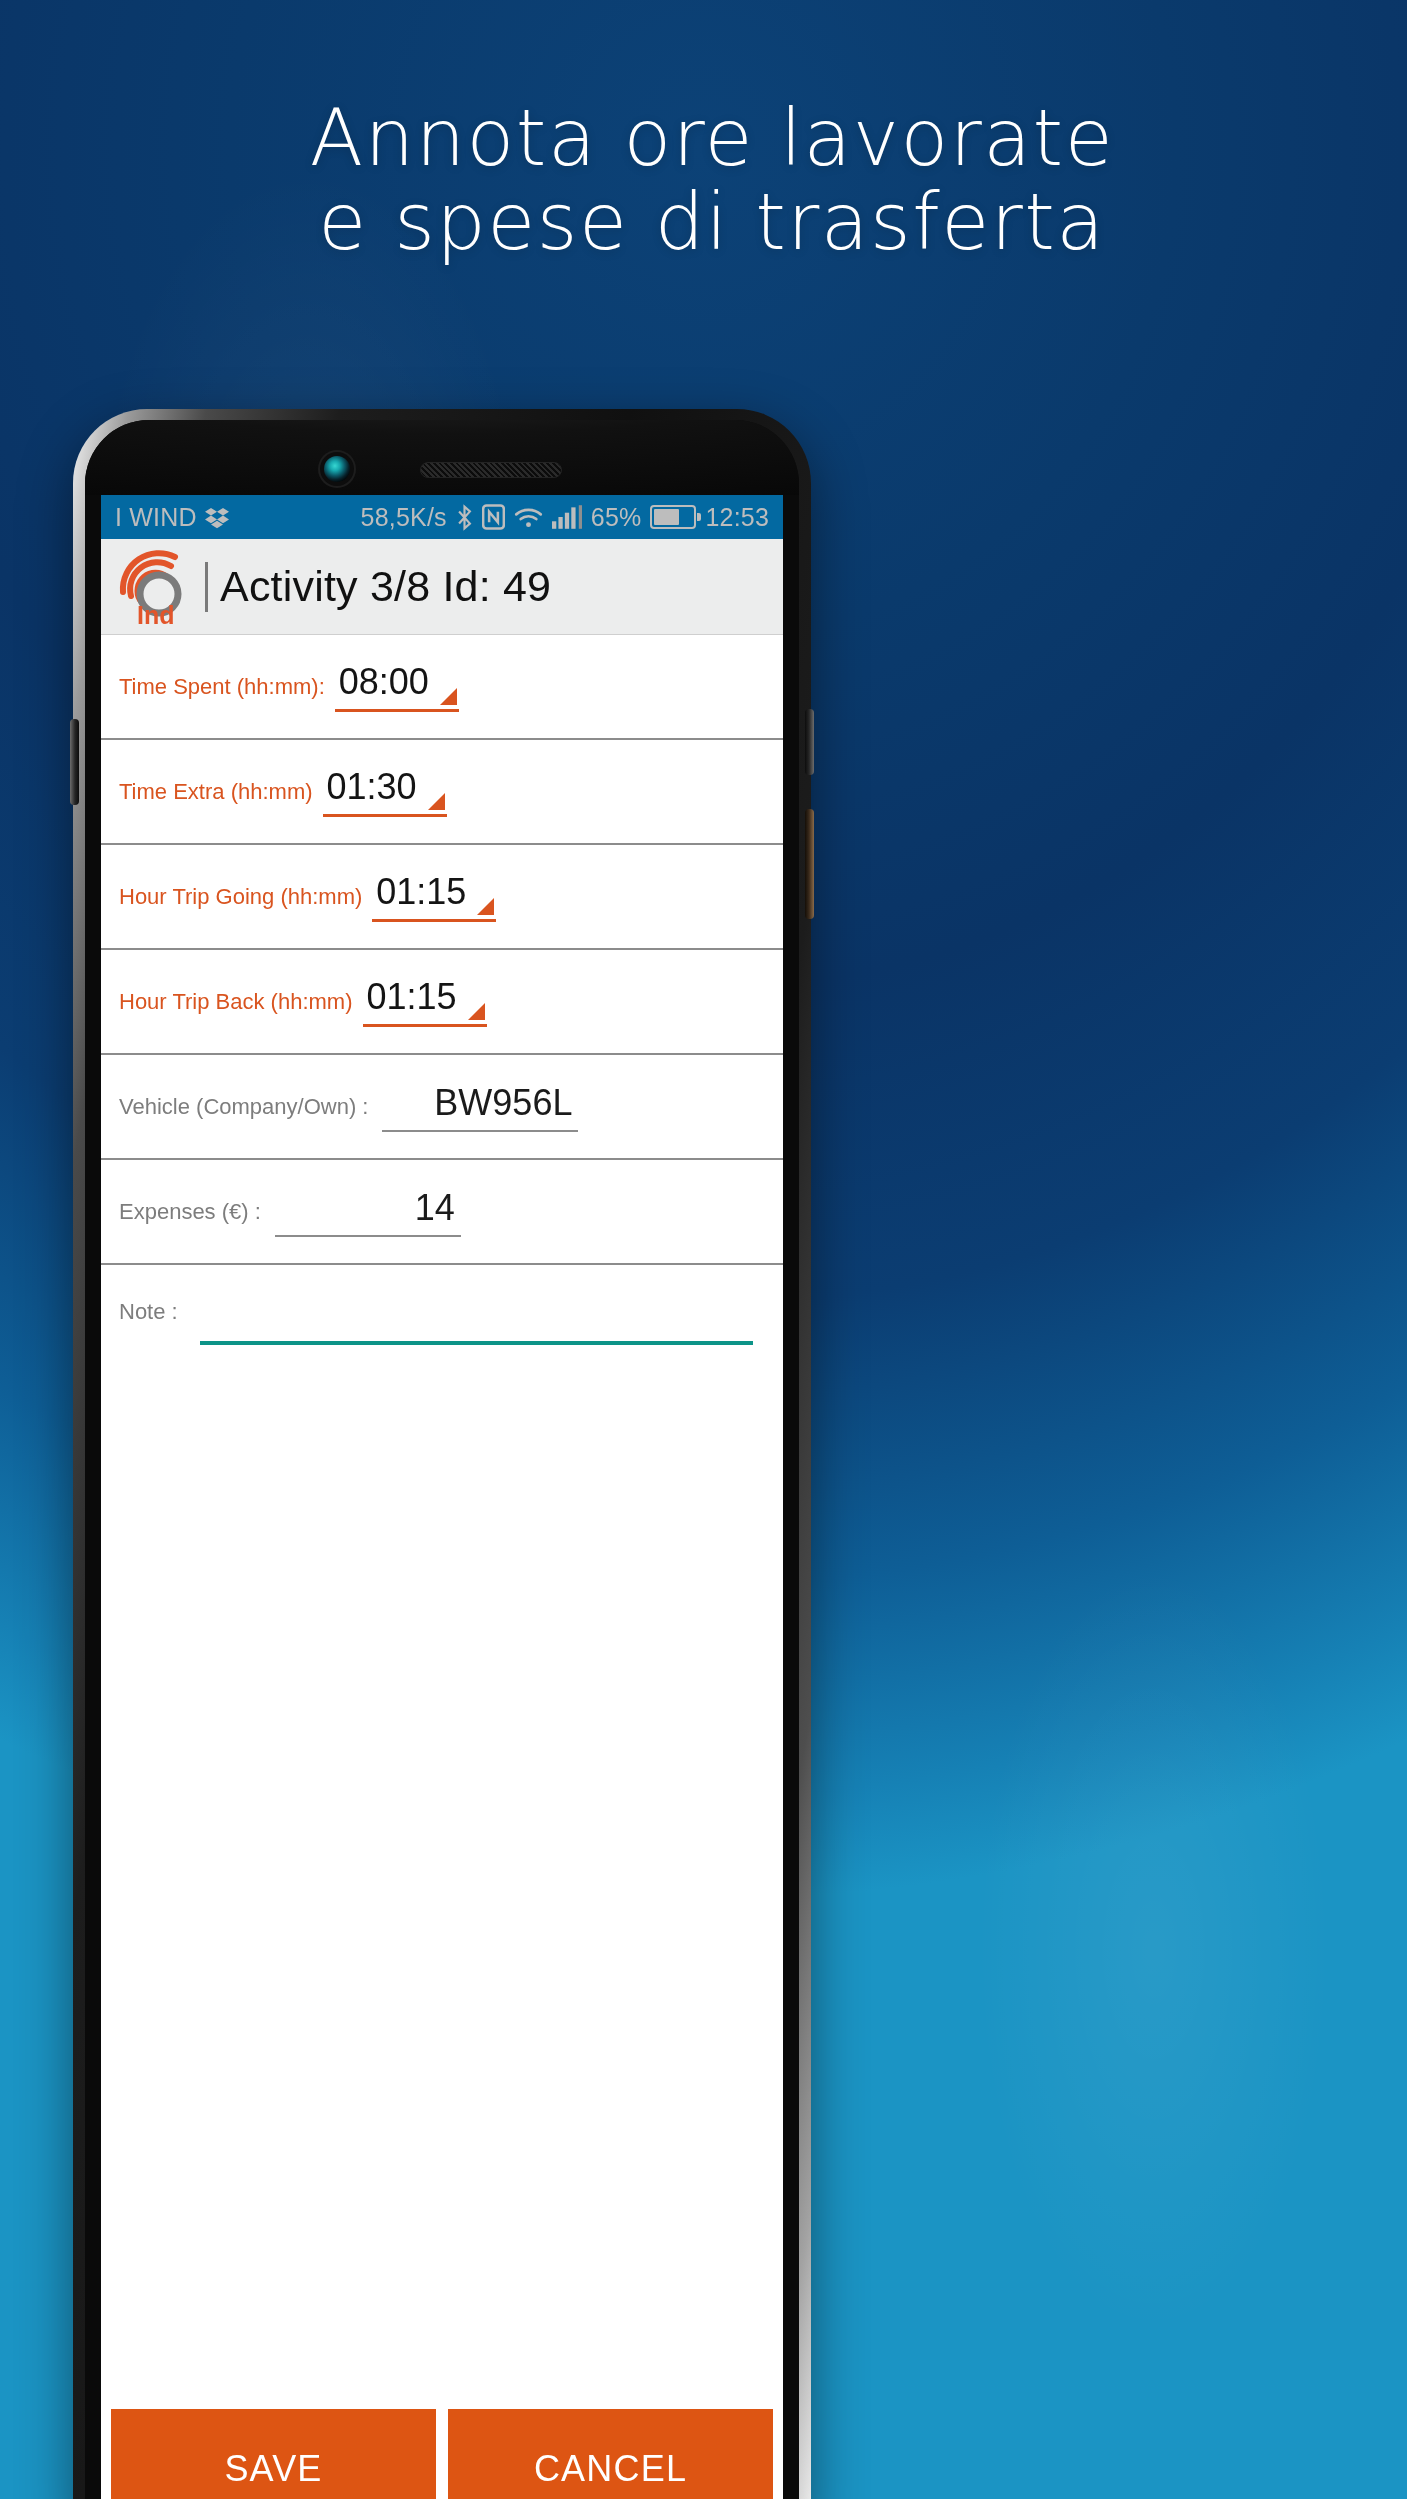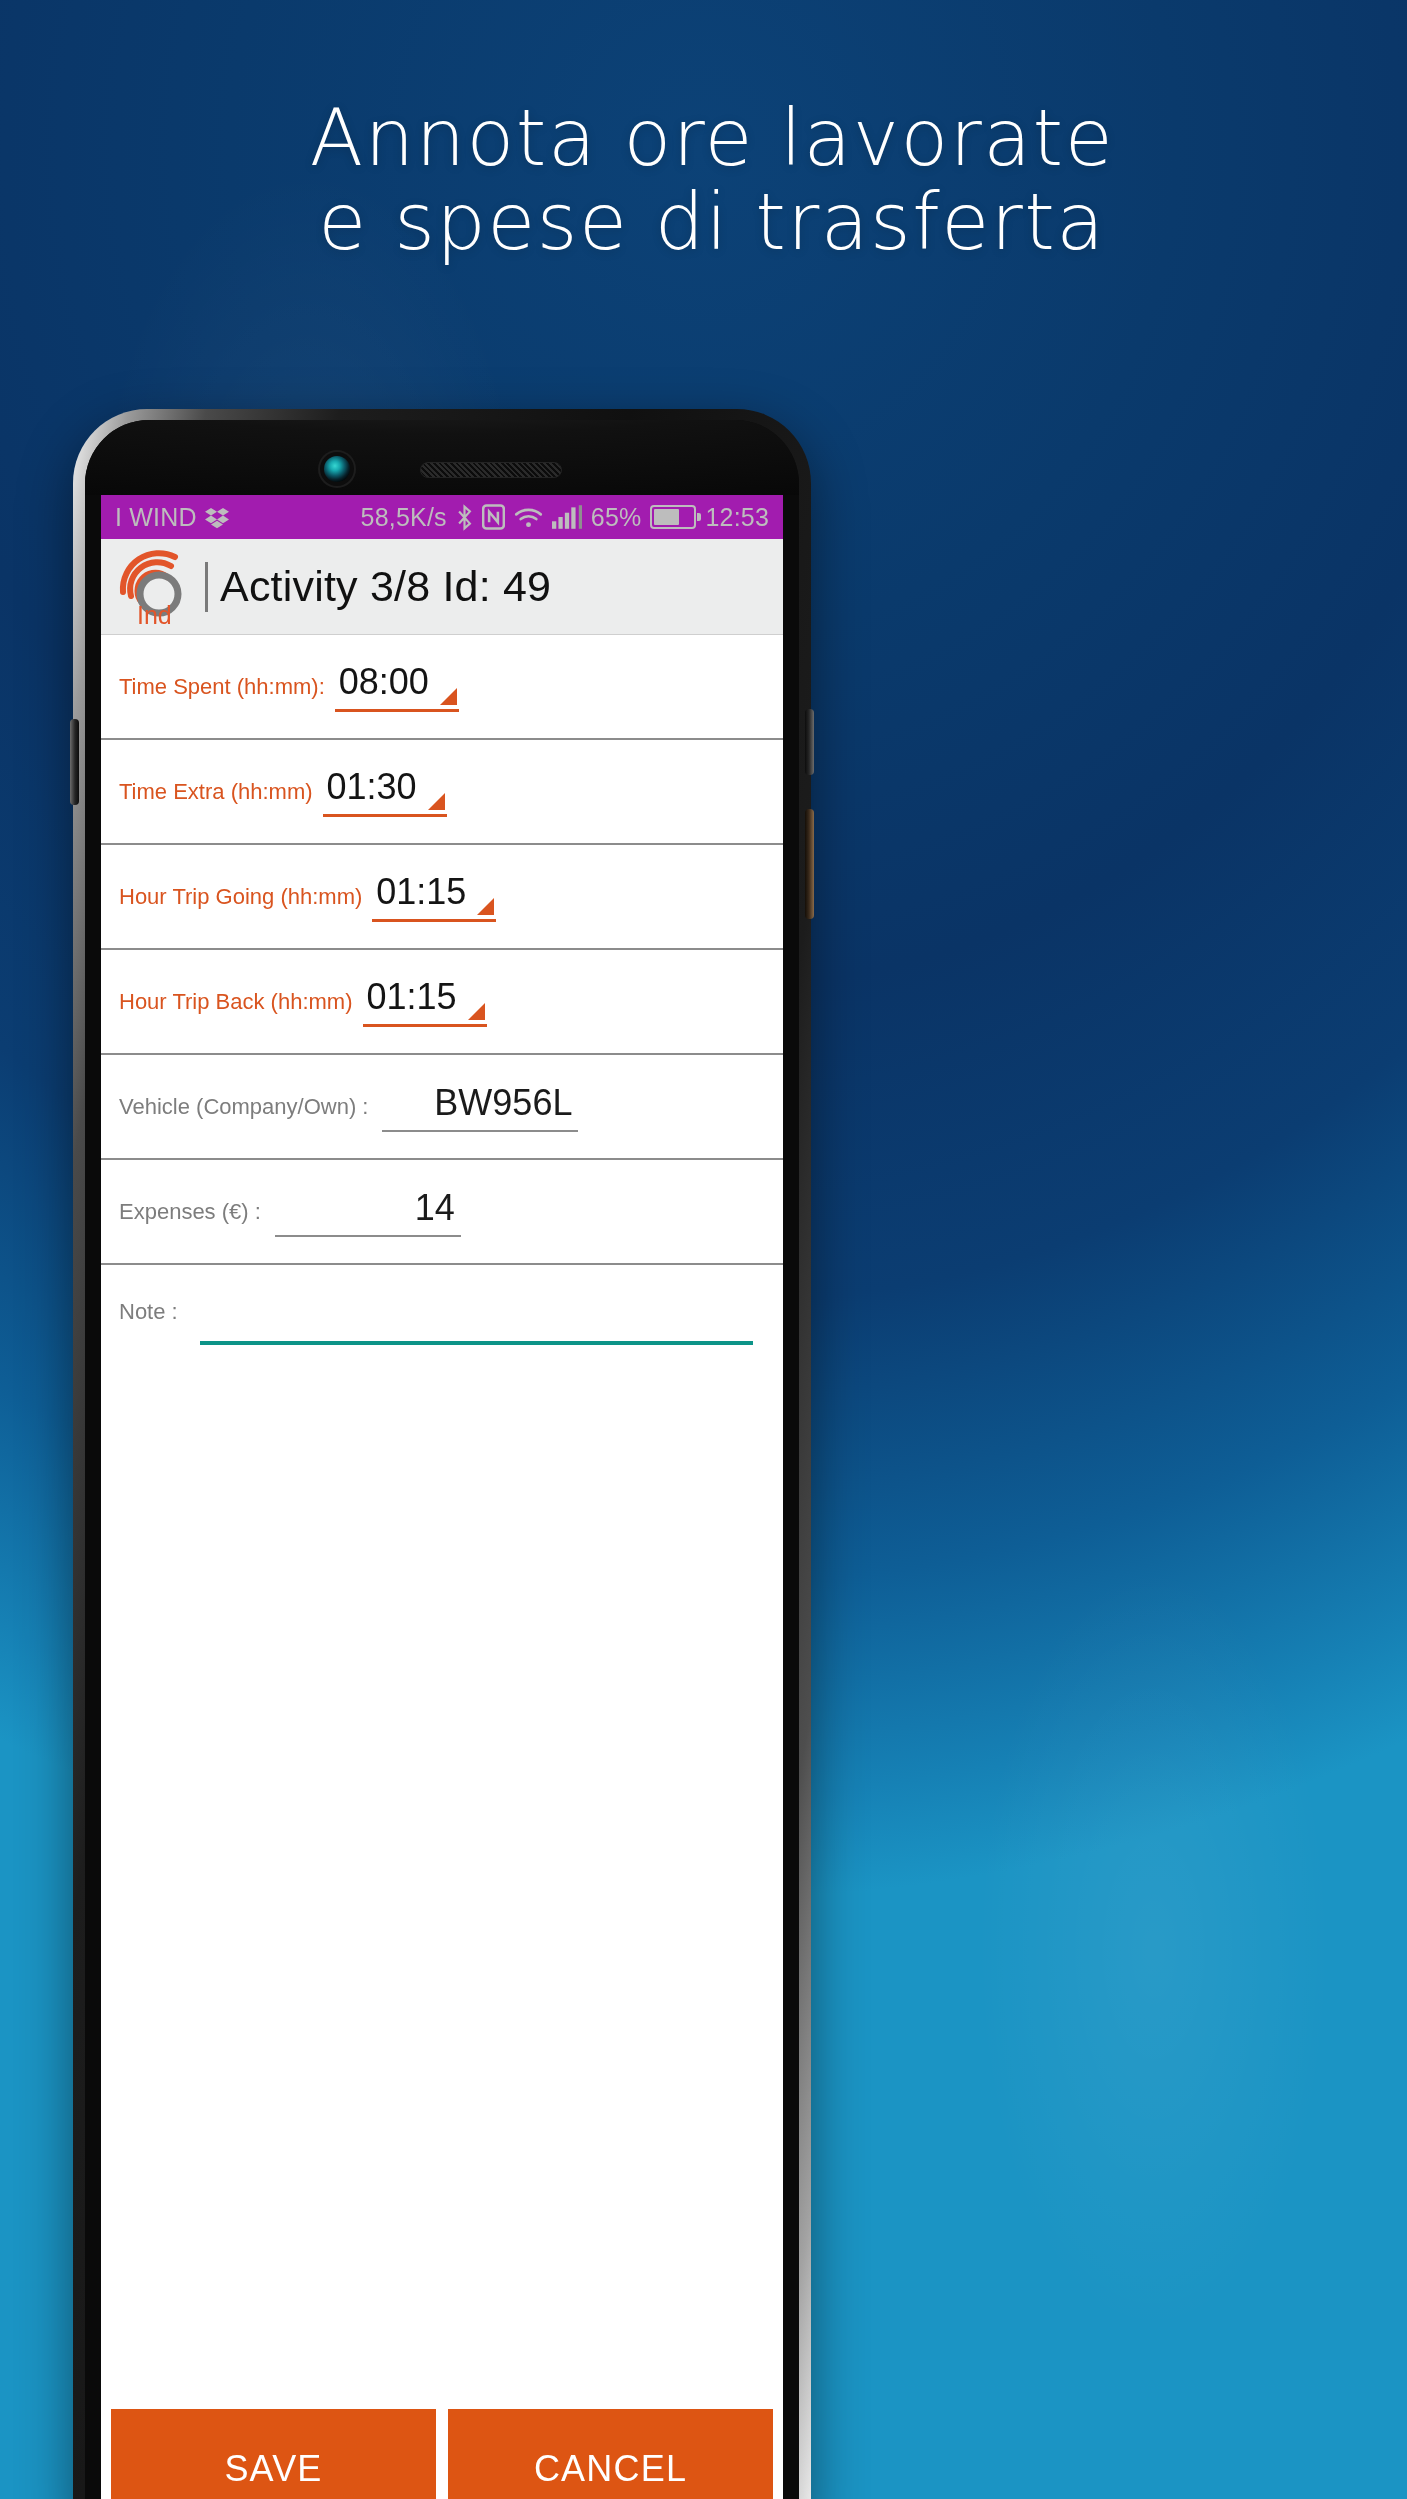--- a/index.html
+++ b/index.html
@@ -82,21 +82,21 @@
   }
 
   
   #screen{
     position:absolute; left:16px; right:16px; top:75px; bottom:0;
     background:#ffffff; overflow:hidden;
   }
 
   
   #statusbar{
-    height:44px; background:#a21caf; color:#bdbdbd;
+    height:44px; background:#0369a1; color:#bdbdbd;
     display:flex; align-items:center; padding:0 14px;
     font-size:25px; letter-spacing:.2px;
   }
   #sb-left{ display:flex; align-items:center; gap:8px; }
   #sb-right{ margin-left:auto; display:flex; align-items:center; gap:9px; }
   .sb-ico{ display:inline-flex; align-items:center; }
   .dropbox{ width:24px; height:24px; }
   .batt{
     width:46px; height:24px; border:2px solid #bdbdbd; border-radius:4px;
     position:relative; display:inline-block;
@@ -112,21 +112,21 @@
 
   
   #appbar{
     height:96px; background:#eceded;
     display:flex; align-items:center; padding:0 0 0 14px;
     border-bottom:1px solid #cfcfcf;
   }
   #logo{ width:82px; height:82px; position:relative; flex:0 0 auto; }
   #logo .ind{
     position:absolute; left:22px; bottom:-2px;
-    color:#e2552a; font-size:25px; font-weight:400;
+    color:#e2552a; font-size:25px; font-weight:700;
     font-family:"Liberation Sans", sans-serif;
   }
   #title-divider{
     width:3px; height:50px; background:#7a7a7a; margin:0 12px 0 8px;
   }
   #appbar-title{
     font-size:43px; color:#111; font-weight:400; letter-spacing:.2px;
   }
 
   

